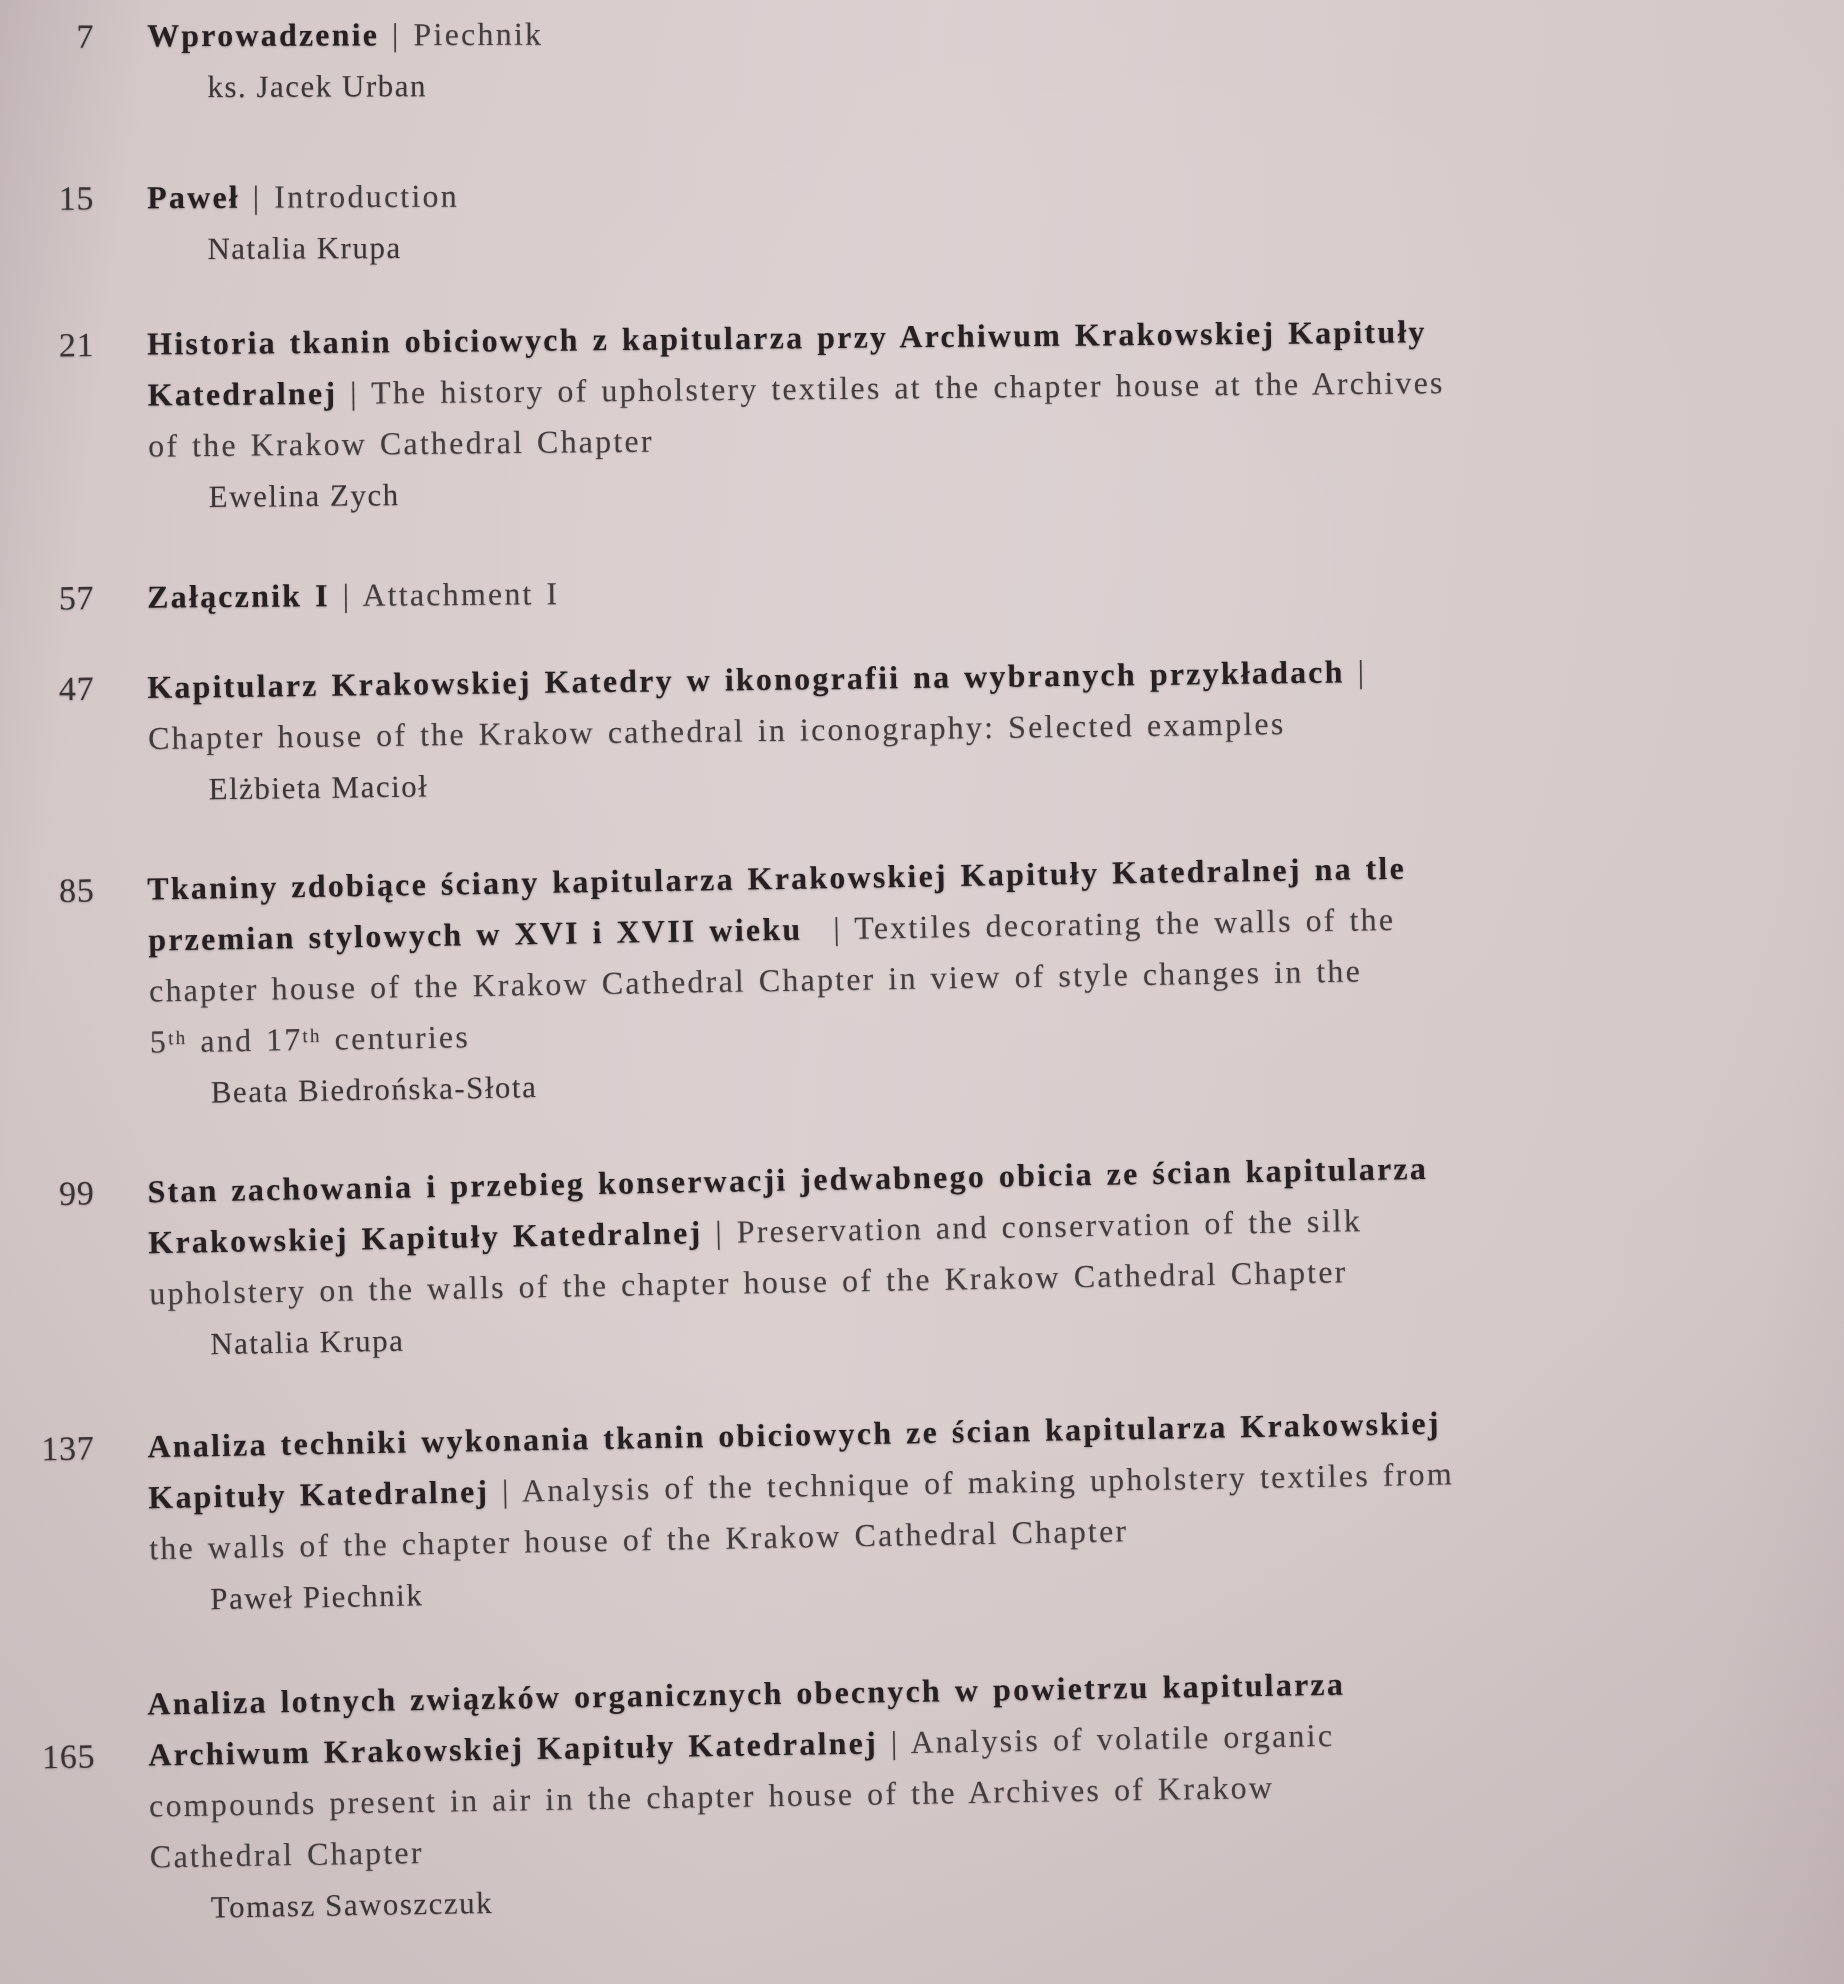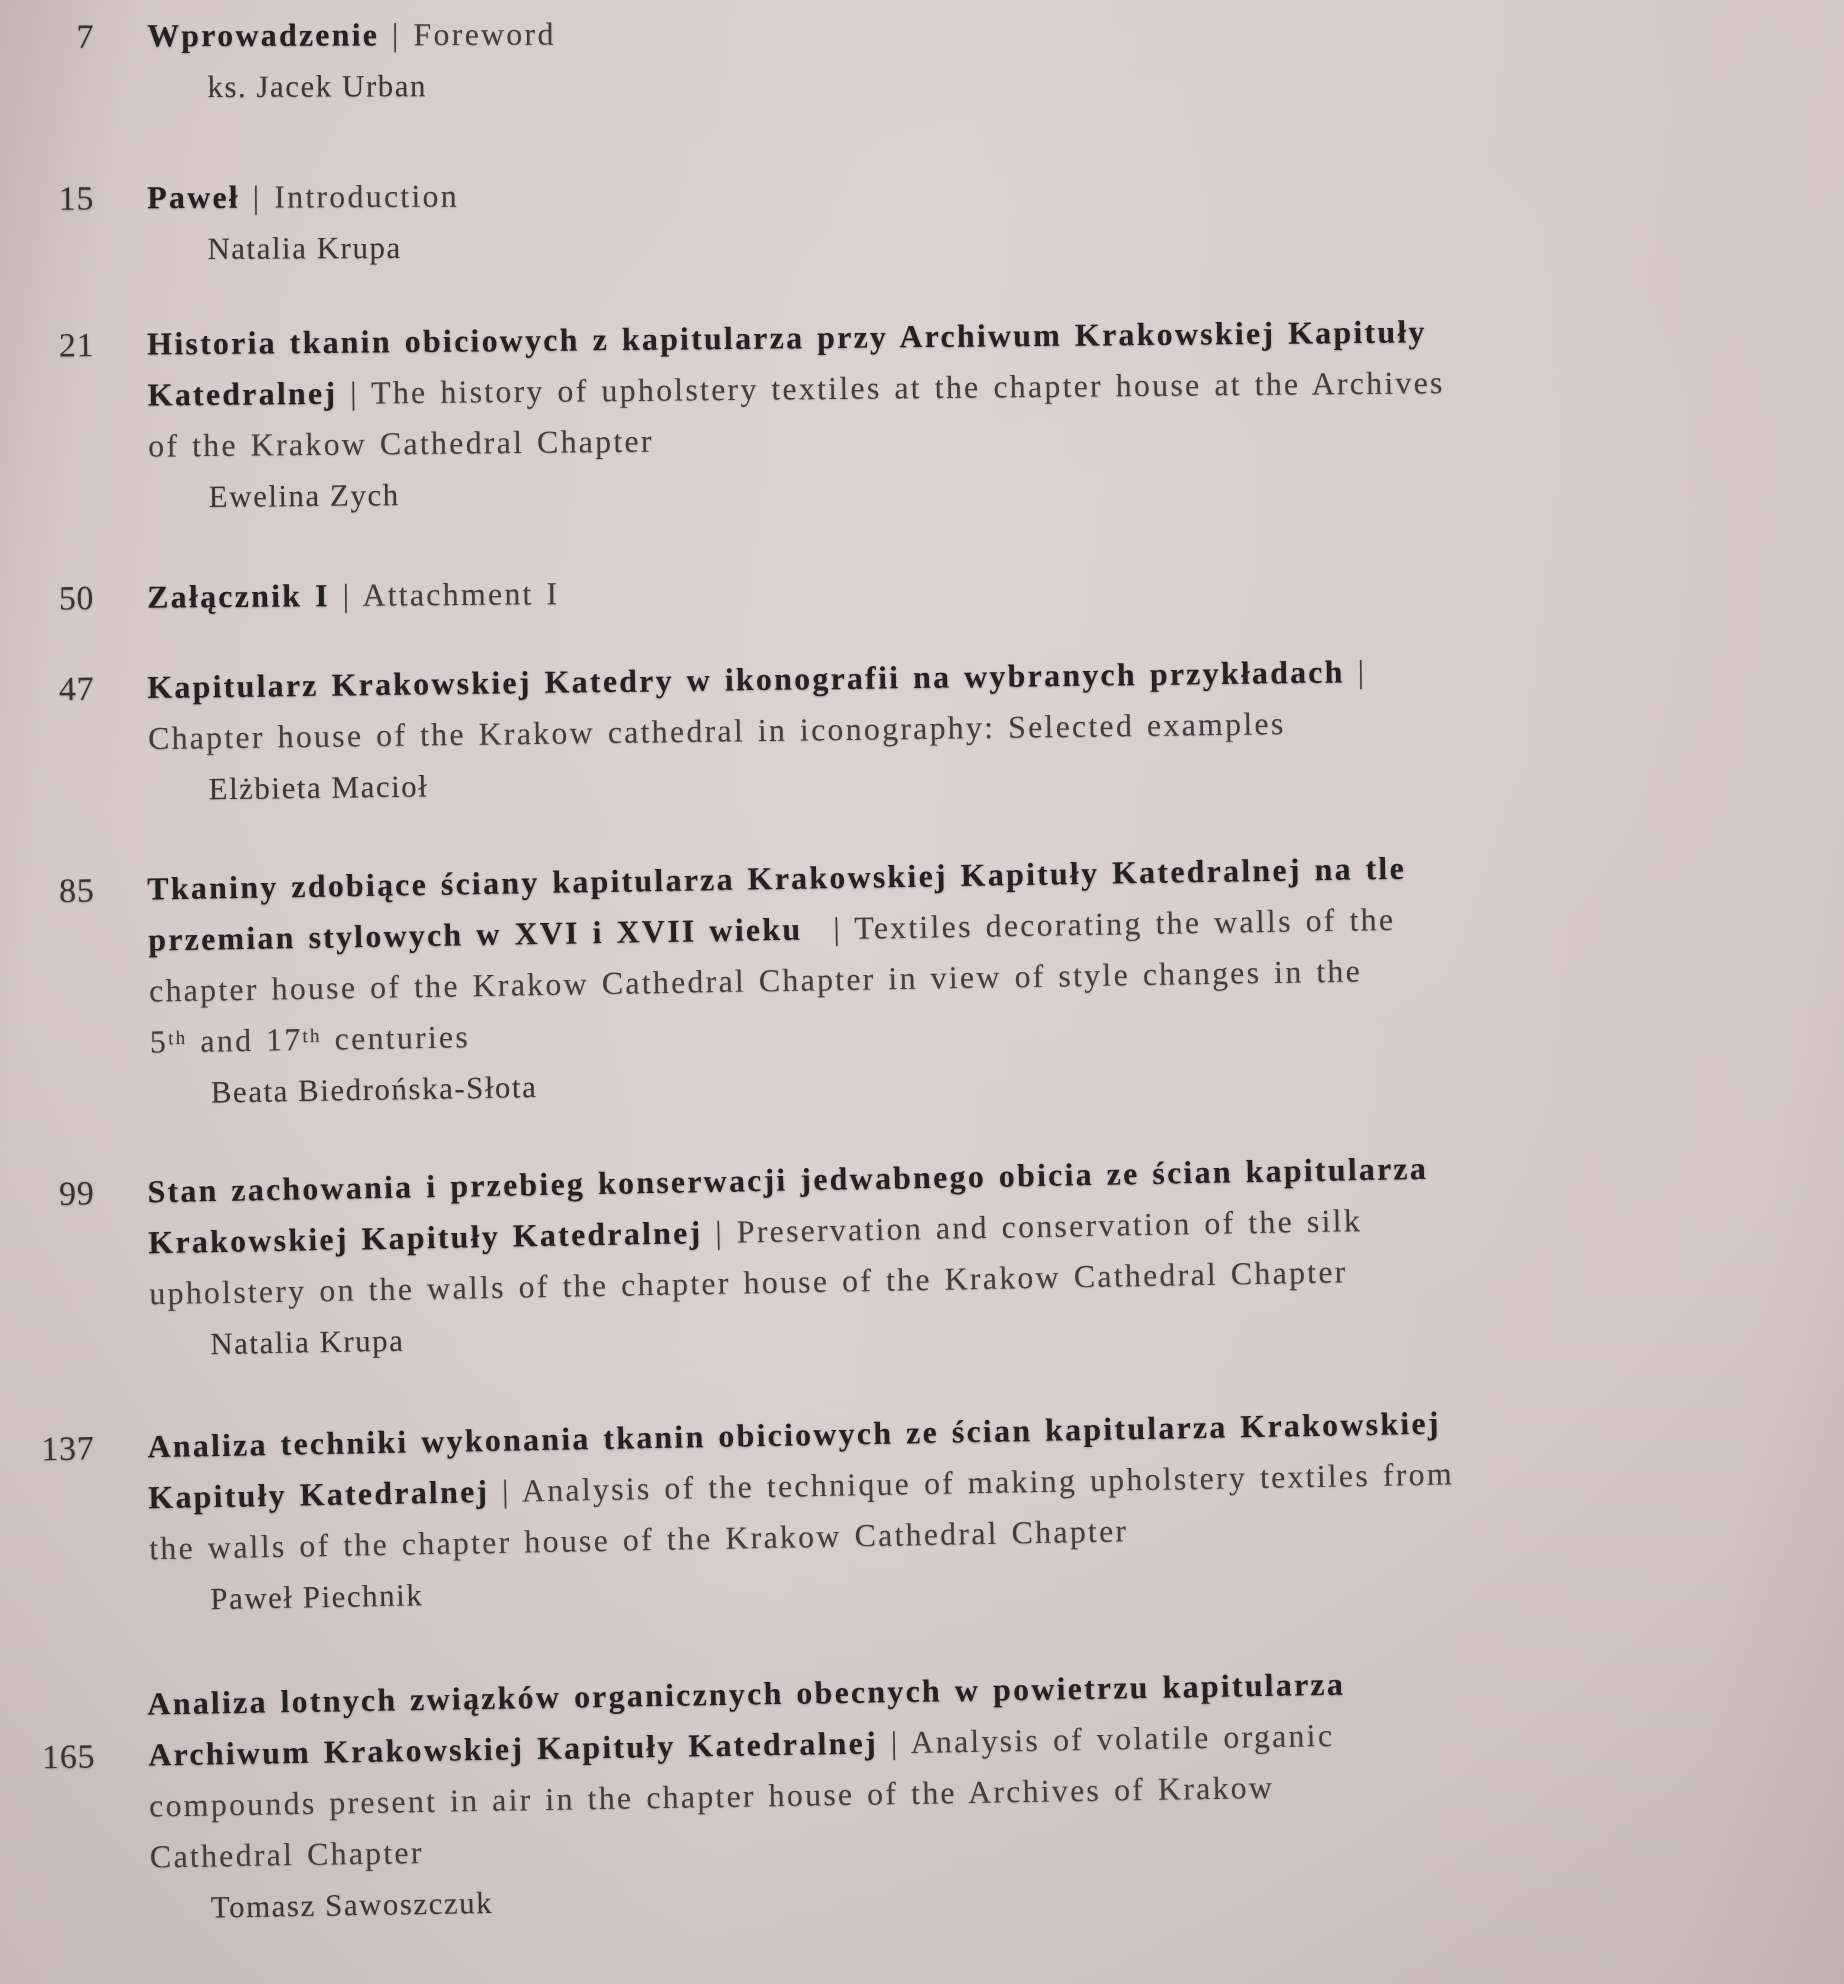--- a/index.html
+++ b/index.html
@@ -81,21 +81,21 @@
   }
 </style>
 </head>
 <body>
 
 <div class="toc">
 
   <div class="entry" style="--r:-0.25deg; margin-bottom:60px;">
     <div class="num">7</div>
     <div class="content">
-      <div class="line"><span class="b">Wprowadzenie </span><span class="r">| Foreword</span></div>
+      <div class="line"><span class="b">Wprowadzenie </span><span class="r">| Piechnik</span></div>
       <div class="author">ks. Jacek Urban</div>
     </div>
   </div>
 
   <div class="entry" style="--r:-0.3deg; margin-bottom:45px;">
     <div class="num">15</div>
     <div class="content">
       <div class="line"><span class="b">Paweł </span><span class="r">| Introduction</span></div>
       <div class="author">Natalia Krupa</div>
     </div>
@@ -105,21 +105,21 @@
     <div class="num">21</div>
     <div class="content">
       <div class="line"><span class="b">Historia tkanin obiciowych z kapitularza przy Archiwum Krakowskiej Kapituły</span><span class="r"></span></div>
       <div class="line"><span class="b">Katedralnej </span><span class="r">| The history of upholstery textiles at the chapter house at the Archives</span></div>
       <div class="line"><span class="b"></span><span class="r">of the Krakow Cathedral Chapter</span></div>
       <div class="author">Ewelina Zych</div>
     </div>
   </div>
 
   <div class="entry" style="--r:-0.5deg; margin-bottom:40px;">
-    <div class="num">50</div>
+    <div class="num">57</div>
     <div class="content">
       <div class="line"><span class="b">Załącznik I </span><span class="r">| Attachment I</span></div>
     </div>
   </div>
 
   <div class="entry" style="--r:-0.75deg; margin-bottom:49px;">
     <div class="num">47</div>
     <div class="content">
       <div class="line"><span class="b">Kapitularz Krakowskiej Katedry w ikonografii na wybranych przykładach </span><span class="r">|</span></div>
       <div class="line"><span class="b"></span><span class="r">Chapter house of the Krakow cathedral in iconography: Selected examples</span></div>

